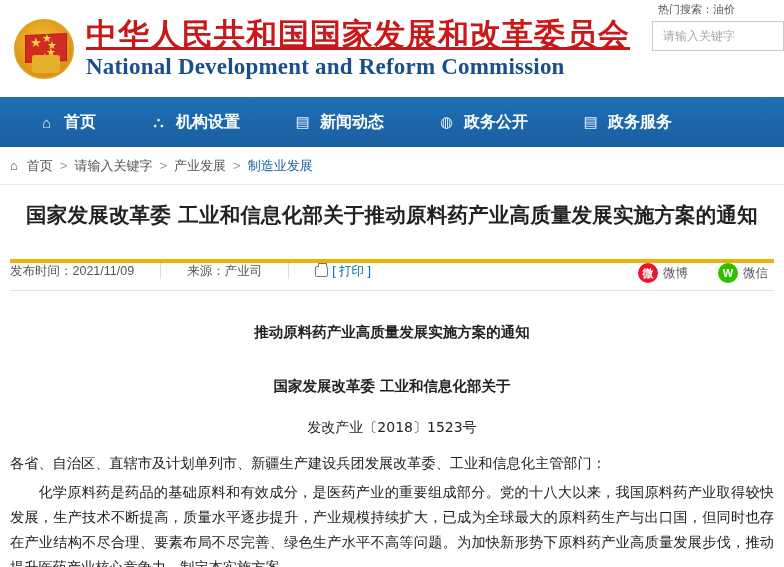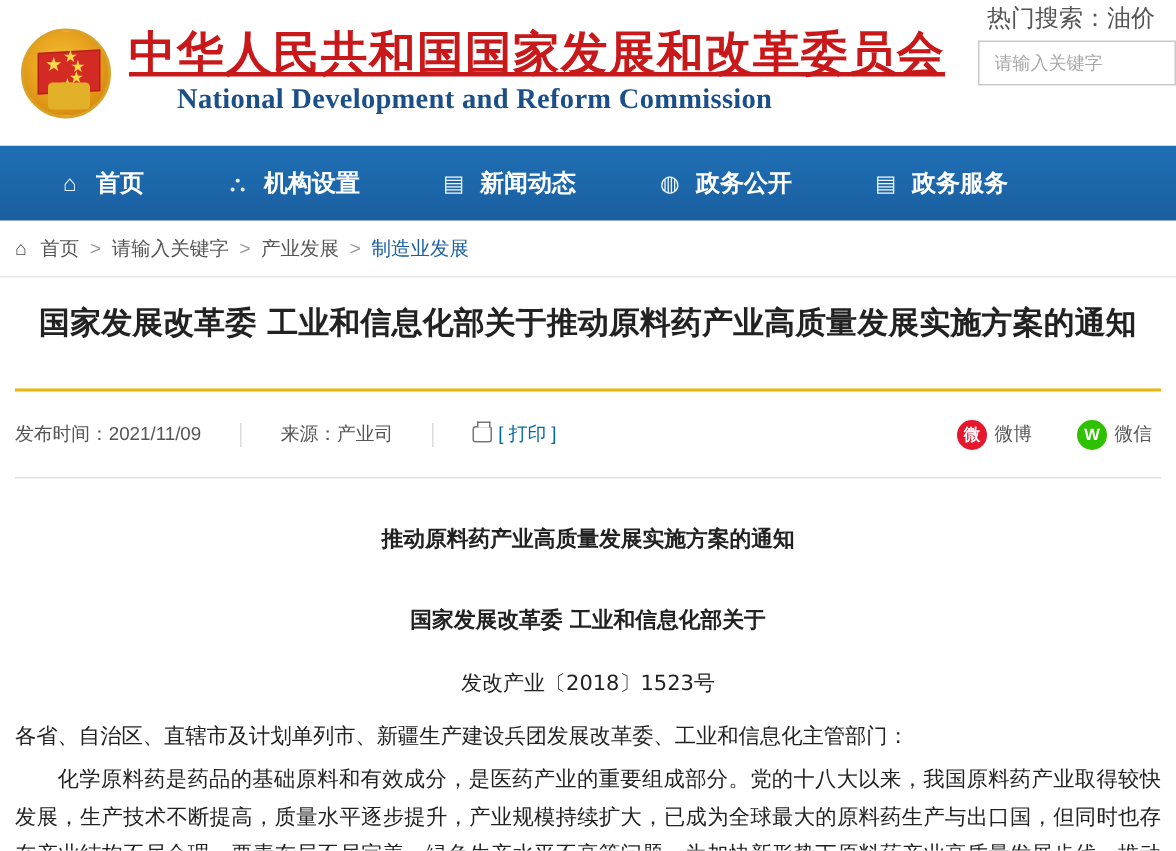--- a/index.html
+++ b/index.html
@@ -67,37 +67,36 @@
     font-weight: bold;
     font-size: 31px;
     color: #c8181a;
     letter-spacing: 1px;
     white-space: nowrap;
     text-decoration: underline;
   }
   .title-en {
     font-family: "Liberation Serif", serif;
     font-weight: bold;
-    font-size: 19px;
+    font-size: 23px;
     color: #1b4f8a;
     margin-top: 5px;
     letter-spacing: 0.2px;
     white-space: nowrap;
-    margin-left: 32px;
   }
 
   
   .search-area {
     position: absolute;
     right: 0;
     top: 0;
     width: 132px;
   }
   .hot-search {
-    font-size: 16px;
+    font-size: 11px;
     color: #555;
     padding: 2px 0 4px 6px;
     white-space: nowrap;
   }
   .search-box {
     border: 1px solid #c9c9c9;
     height: 30px;
     display: flex;
     align-items: center;
     padding: 0 8px;
@@ -169,25 +168,25 @@
     font-family: "DejaVu Sans", sans-serif;
     font-size: 20.5px;
     font-weight: bold;
     color: #222;
     text-align: center;
     margin: 16px 0 30px 0;
     letter-spacing: 0.2px;
     white-space: nowrap;
   }
   .meta-bar {
-    border-top: 2px solid #eab308;
+    border-top: 4px solid #eab308;
     border-bottom: 1px solid #e2e2e2;
-    height: 60px;
-    display: flex;
-    align-items: center;
+    height: 32px;
+    display: flex;
+    align-items: flex-start;
     font-size: 12.5px;
     color: #555;
     position: relative;
   }
   .meta-item { margin-right: 26px; white-space: nowrap; }
   .meta-sep {
     width: 1px;
     height: 16px;
     background: #dcdcdc;
     margin-right: 26px;

